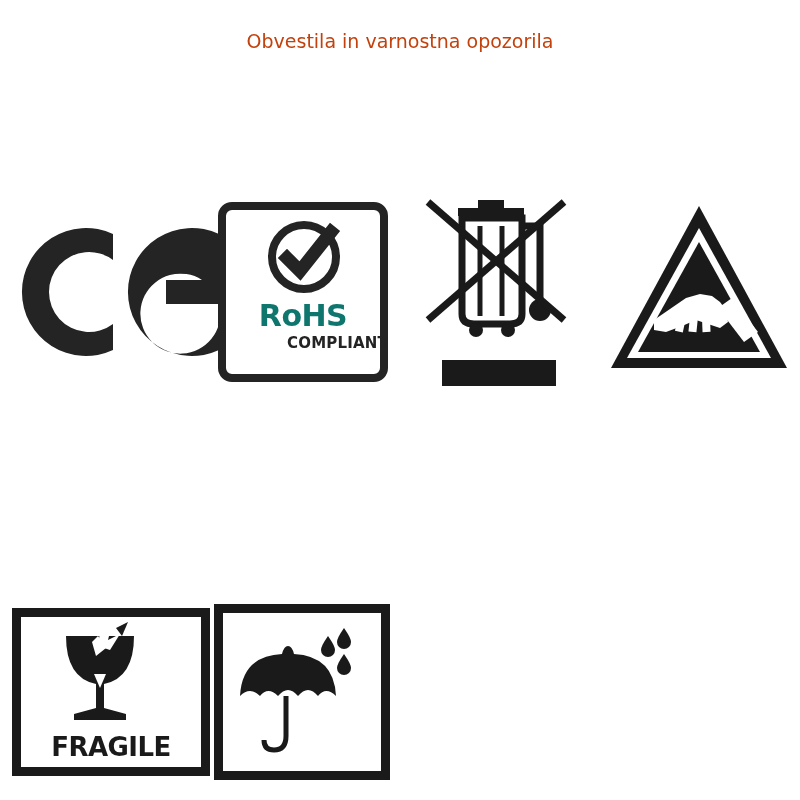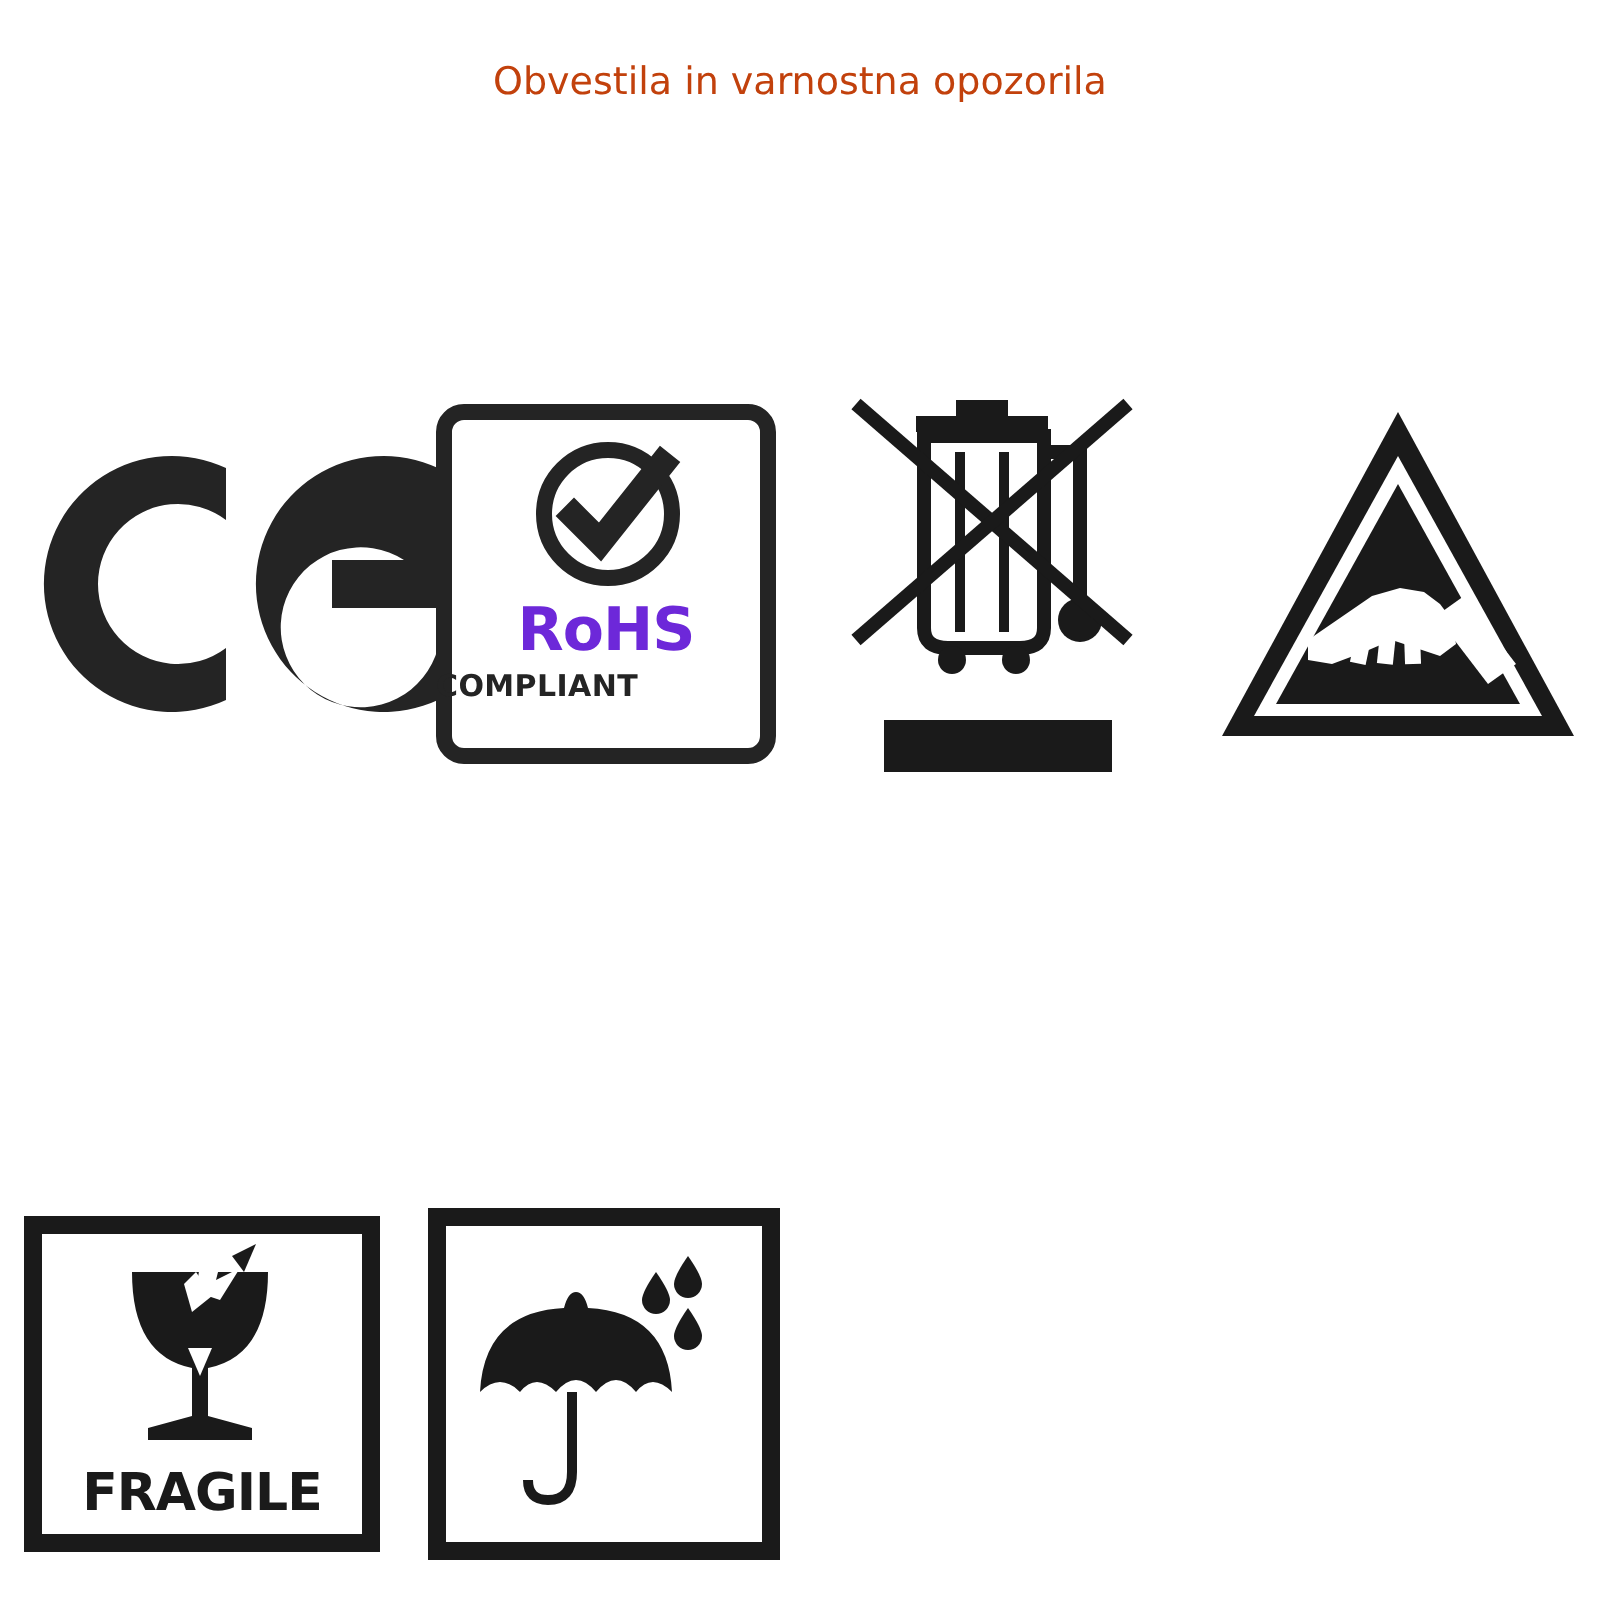--- a/index.html
+++ b/index.html
@@ -81,29 +81,29 @@
   .rohs-text {
     position: absolute;
     left: 0;
     right: 0;
     top: 98px;
     text-align: center;
     font-family: "DejaVu Sans", sans-serif;
     font-weight: bold;
     font-size: 30px;
     letter-spacing: -0.5px;
-    color: #6d28d9;
+    color: #0f766e;
     line-height: 32px;
   }
   .rohs-sub {
     position: absolute;
     left: 0;
     right: 0;
     top: 132px;
-    text-align: left;
+    text-align: right;
     font-family: "DejaVu Sans", sans-serif;
     font-weight: bold;
     font-size: 15px;
     letter-spacing: 0.2px;
     color: #242424;
   }
 
   
   .weee {
     left: 424px;
@@ -129,20 +129,21 @@
     height: 170px;
   }
   .esd svg { display: block; }
 
   
   .fragile {
     left: 12px;
     top: 218px;
     width: 178px;
     height: 168px;
+    padding-left: 20px;
   }
   .fragile-box {
     position: absolute;
     inset: 0;
     border: 9px solid #1a1a1a;
     box-sizing: border-box;
     background: #fff;
   }
   .fragile-glass {
     position: absolute;

